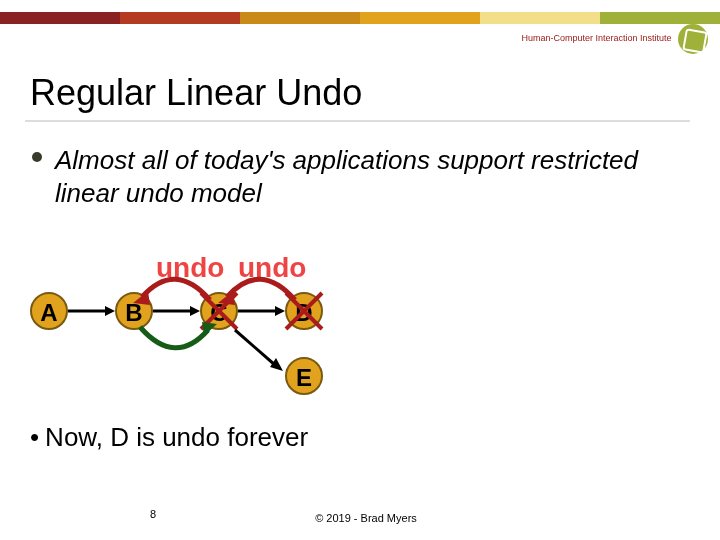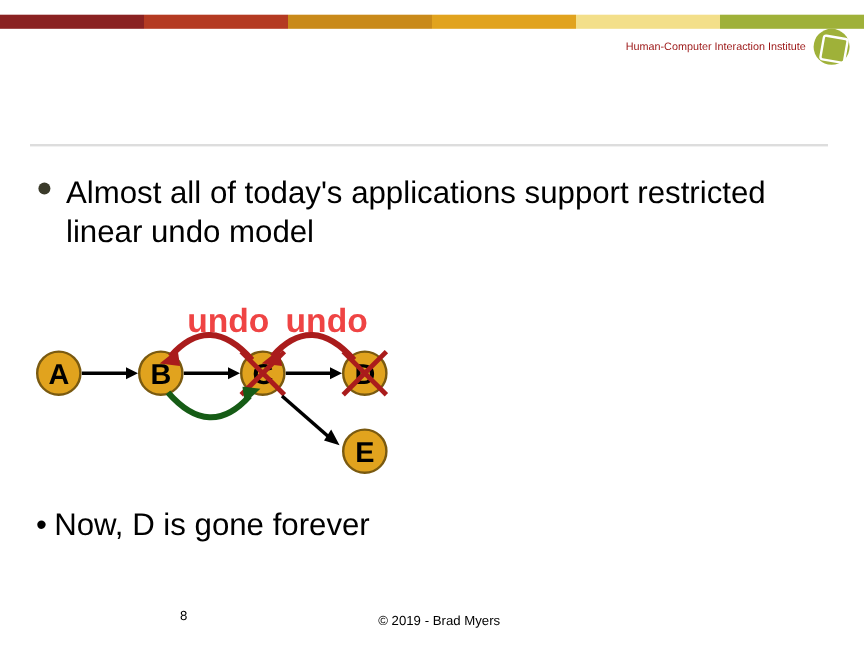--- a/index.html
+++ b/index.html
@@ -9,21 +9,21 @@
   
   .topbar { position: absolute; left: 0; top: 0; width: 720px; height: 40px; }
   .bar-seg { position: absolute; top: 0; height: 12px; }
   .hcii-block { position: absolute; right: 12px; top: 12px; font-size: 9px; color: #9b1515; text-align: right; }
   .hcii-circle { display:inline-block; width: 30px; height: 30px; border-radius: 50%; background: #9fb139; vertical-align: middle; margin-left: 4px; position: relative; }
   .hcii-circle::after { content:""; position:absolute; left:6px; top:6px; width:18px; height:18px; border:2px solid #fff; border-radius:3px; transform: rotate(10deg); }
 
   .title { position: absolute; left: 30px; top: 60px; font-size: 36px; font-weight: 400; }
   .rule  { position: absolute; left: 25px; top: 108px; width: 665px; height: 2px; background: #ddd; }
 
-  .bullet1 { position: absolute; left: 55px; top: 132px; right: 30px; font-size: 26px; line-height: 1.25; }
+  .bullet1 { position: absolute; left: 55px; top: 132px; right: 30px; font-size: 26px; line-height: 1.25; font-style: italic; }
   .dot { position: absolute; left: 32px; top: 140px; width: 10px; height: 10px; border-radius: 50%; background: #3a3a2a; }
 
   
   .diag { position: absolute; left: 30px; top: 225px; width: 350px; height: 190px; }
   .undo-labels { position: absolute; top: 15px; font-size: 28px; font-weight: 700; color: #ef4444; }
   .undo1 { left: 126px; }
   .undo2 { left: 208px; }
   .redo-label { position: absolute; left: 118px; top: 120px; font-size: 26px; font-weight: 700; color: #165c16; }
 
   .node { position: absolute; width: 38px; height: 38px; border-radius: 50%; text-align: center; line-height: 38px; font-size: 24px; font-weight: 700; color: #000; }
@@ -56,20 +56,21 @@
     <div class="bar-seg" style="left:240px;width:120px; background:#c98a1a;"></div>
     <div class="bar-seg" style="left:360px;width:120px; background:#e1a31e;"></div>
     <div class="bar-seg" style="left:480px;width:120px; background:#f3df8a;"></div>
     <div class="bar-seg" style="left:600px;width:120px; background:#9fb139;"></div>
     <div class="hcii-block">
       <span>Human-Computer Interaction Institute</span>
       <span class="hcii-circle"></span>
     </div>
   </div>
 
+  <div class="title">Regular Linear Undo</div>
   <div class="rule"></div>
 
   <div class="dot"></div>
   <div class="bullet1">Almost all of today's applications support restricted linear undo model</div>
 
   <div class="diag">
     <div class="undo-labels undo1">undo</div>
     <div class="undo-labels undo2">undo</div>
 
     <div class="node gold nA">A</div>
@@ -118,18 +119,18 @@
       <polygon points="87,2 72,0 74,14" fill="#165c16"></polygon>
     </svg>
 
     <svg class="arrow-svg" style="left:200px; top:88px; width:60px; height:50px;" viewBox="0 0 60 50">
       <line x1="5" y1="5" x2="45" y2="40" stroke="#000" stroke-width="3"></line>
       <polygon points="53,46 40,42 46,33" fill="#000"></polygon>
     </svg>
   </div>
 
   <div class="bullet2">
-    <span class="b2dot">•</span><span>Now, D is gone forever</span>
+    <span class="b2dot">•</span><span>Now, D is undo forever</span>
   </div>
 
   <div class="pagenum">8</div>
   <div class="copyright">© 2019 - Brad Myers</div>
 </div>
 
 </body></html>

